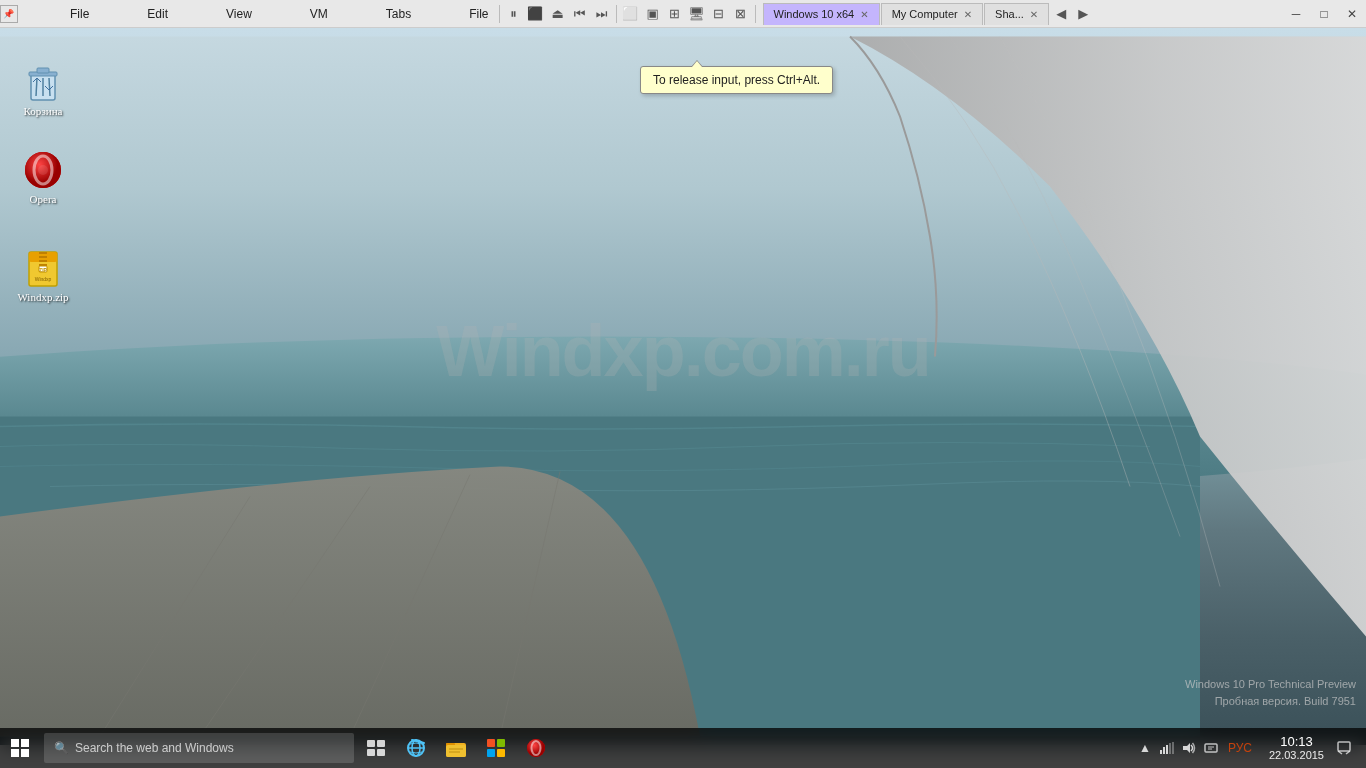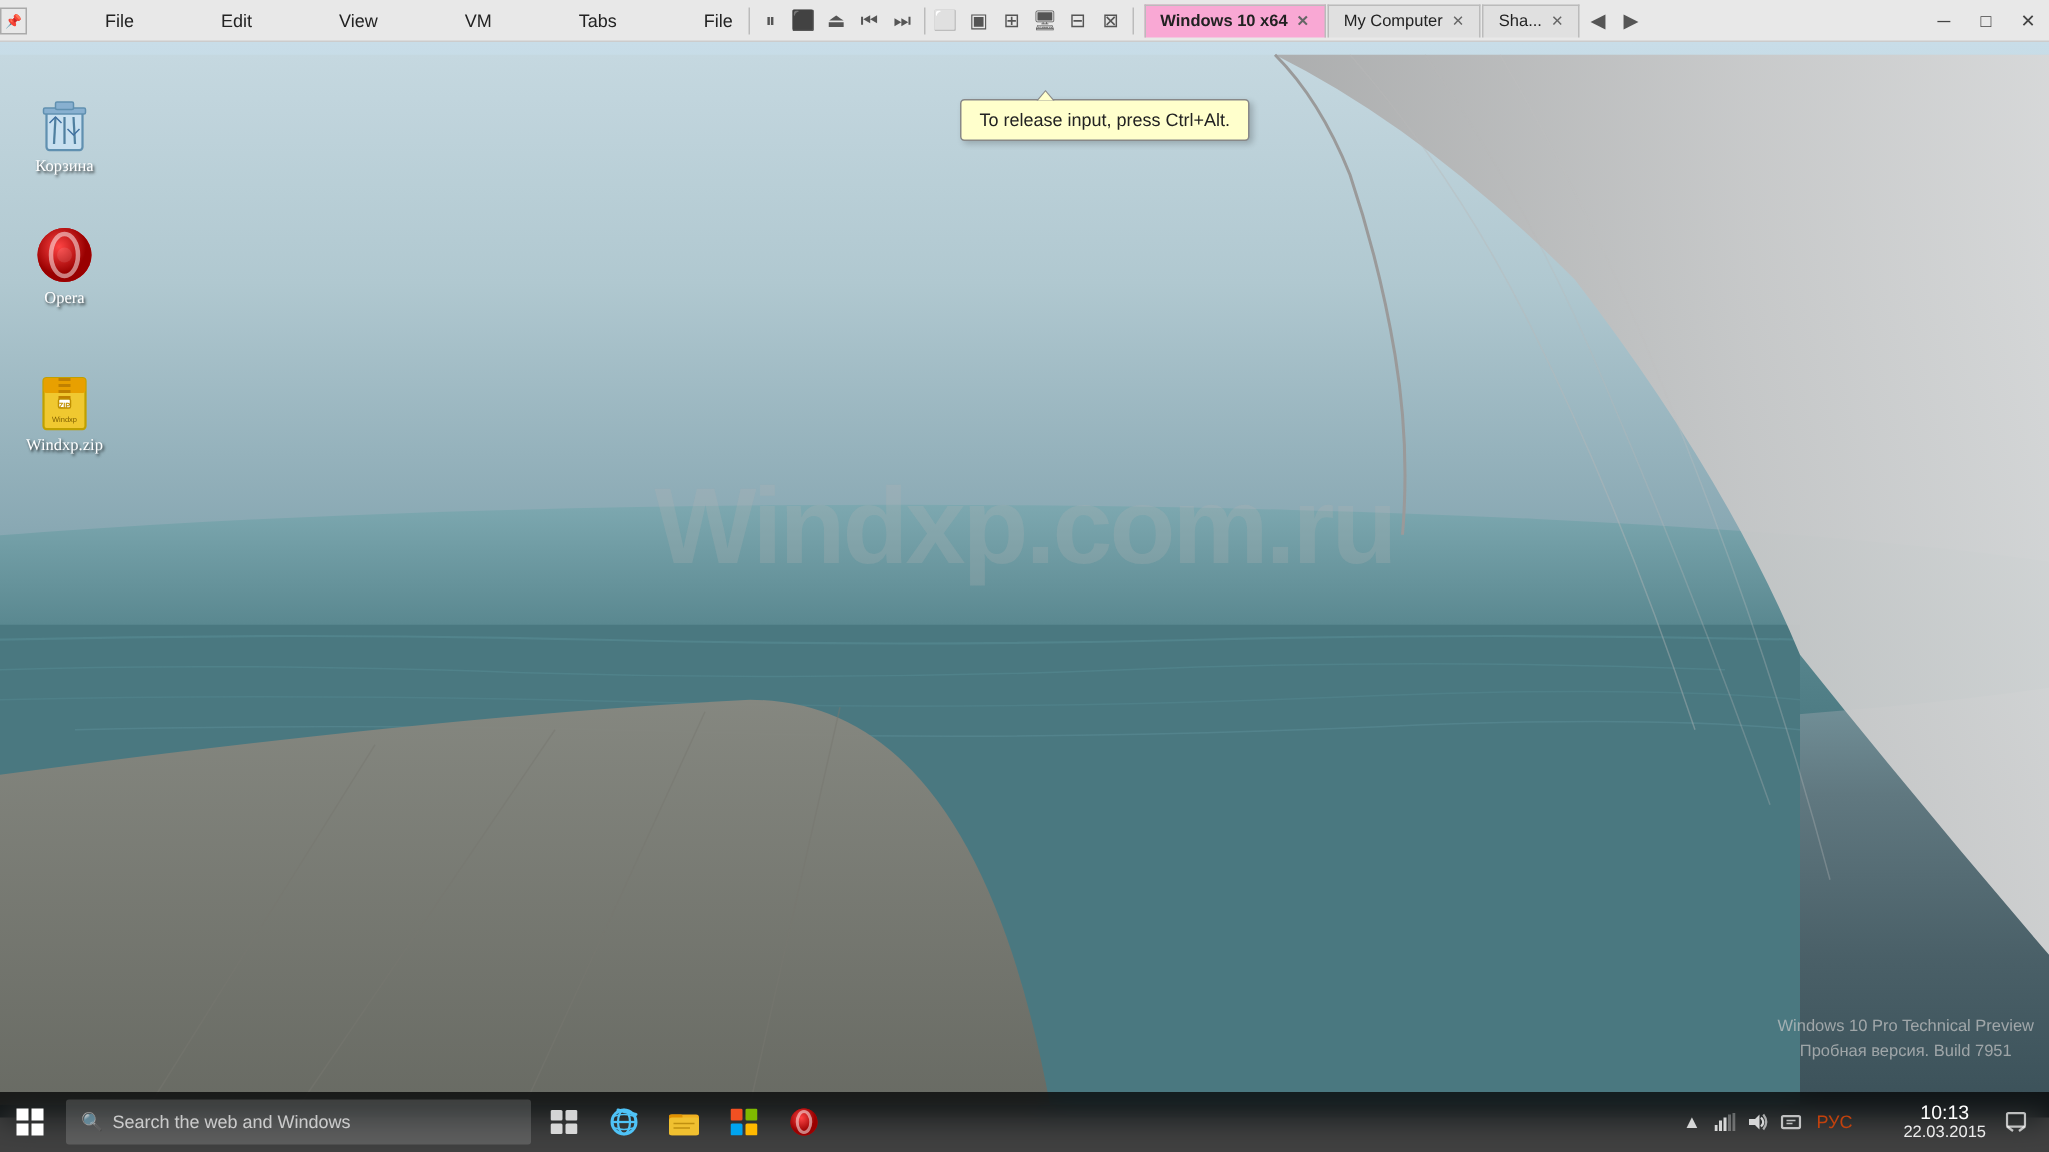--- a/index.html
+++ b/index.html
@@ -59,21 +59,21 @@
       border: 1px solid #bbb;
       border-bottom: none;
       background: #e0e0e0;
       font-size: 11px;
       color: #222;
       cursor: pointer;
       margin-right: 1px;
       height: 22px;
       position: relative;
     }
-    .vm-tab.active { background: #f9a8d4; font-weight: bold; }
+    .vm-tab.active { background: #c4b5fd; }
     .vm-tab .close-x {
       margin-left: 6px;
       font-size: 10px;
       color: #666;
       cursor: pointer;
     }
     .vm-window-controls {
       display: flex;
       align-items: center;
       margin-left: auto;
@@ -176,21 +176,20 @@
       position: absolute;
       bottom: 36px;
       right: 10px;
       text-align: right;
       pointer-events: none;
     }
     #version-text p {
       font-size: 11px;
       color: rgba(200,200,200,0.7);
       line-height: 1.5;
-      text-align: center;
     }
 
     
     #taskbar {
       position: absolute;
       bottom: 0; left: 0;
       width: 1366px;
       height: 40px;
       background: rgba(0, 0, 0, 0.75);
       backdrop-filter: blur(10px);
@@ -253,21 +252,21 @@
       display: flex; align-items: center; justify-content: center;
       cursor: pointer;
       font-size: 12px;
       color: rgba(255,255,255,0.8);
     }
     .clock-area {
       display: flex;
       flex-direction: column;
       align-items: center;
       justify-content: center;
-      margin-left: 22px;
+      margin-left: 5px;
       cursor: pointer;
       padding: 0 6px;
       height: 40px;
     }
     .clock-time {
       font-size: 13px;
       color: white;
       line-height: 1.2;
     }
     .clock-date {

